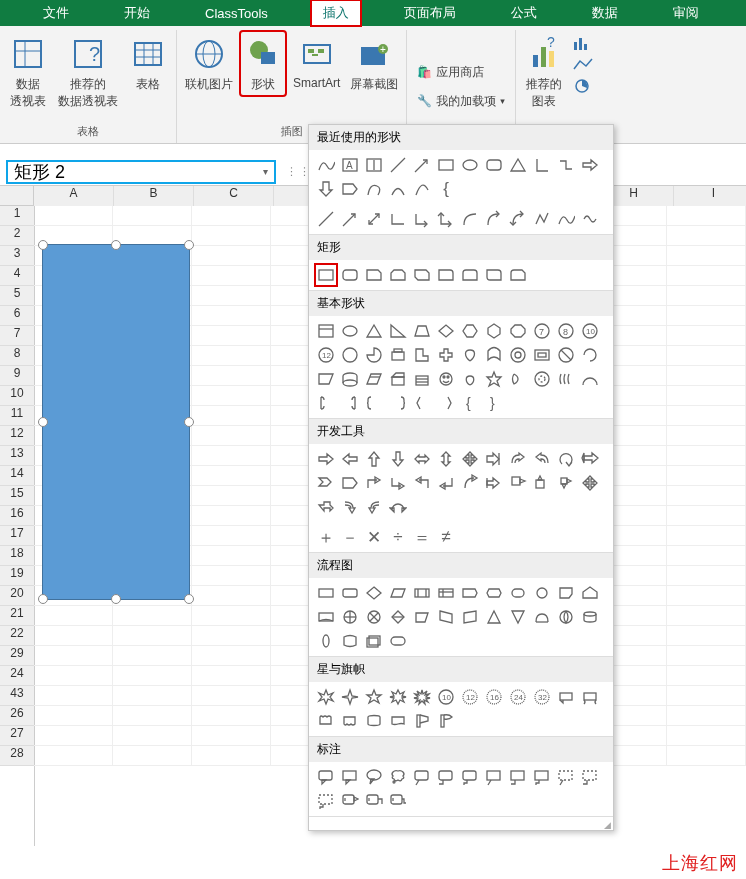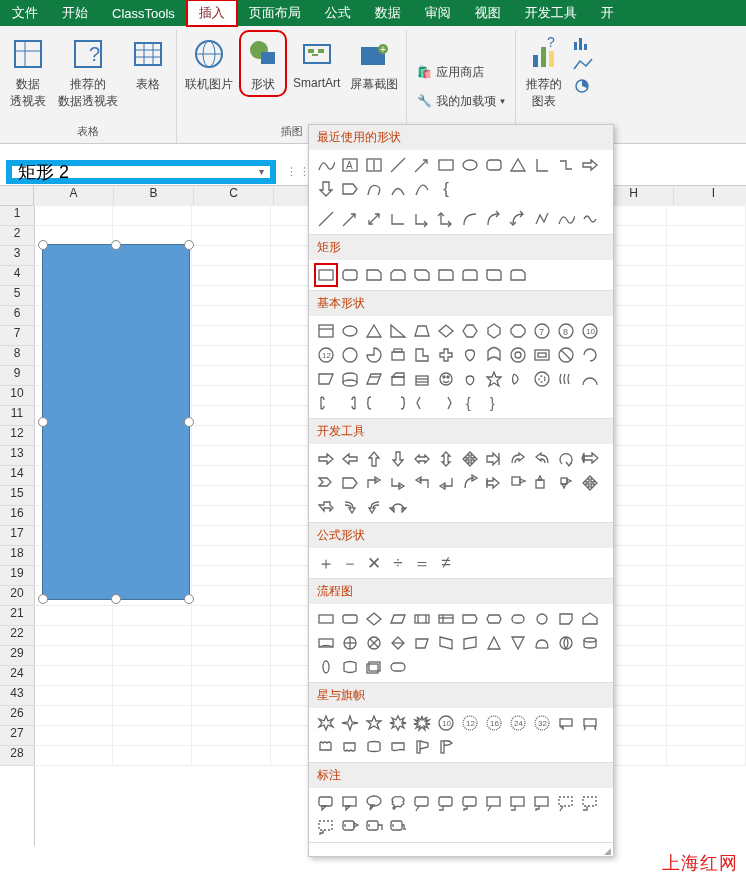--- a/index.html
+++ b/index.html
@@ -19,24 +19,25 @@
     height: 26px;
     display: flex;
     align-items: stretch;
     font-size: 13px;
   }
   .menubar .menu-item {
     padding: 4px 12px;
     display: flex;
     align-items: center;
     white-space: nowrap;
+    margin-left: 31px;
   }
   .menubar .menu-item.selected {
     background: #fff;
-    color: #7f1d1d;
+    color: #0f766e;
     outline: 2px solid #d00;
     outline-offset: -1px;
     position: relative;
     z-index: 2;
     text-align: right;
   }
 
   
   .ribbon {
     background: #f3f3f3;
@@ -64,21 +65,21 @@
     align-items: center;
     text-align: center;
     font-size: 12px;
     color: #444;
     gap: 2px;
     padding: 2px 2px;
   }
   .ribbon-btn.highlight {
     outline: 2px solid #d00;
     outline-offset: 0;
-    border-radius: 8px;
+    border-radius: 2px;
   }
   .group-label {
     font-size: 11px;
     color: #555;
     padding: 2px 0;
   }
   .lg-icon-box {
     width: 40px; height:40px;
     display:flex;align-items:center;justify-content:center;
   }
@@ -96,21 +97,21 @@
     display:flex;flex-direction:column;gap:8px;justify-content:center;
   }
 
   
   .namebox-row {
     display:flex;align-items:center;height:28px;
     border-bottom:1px solid #ccc;
     margin-top:14px;
   }
   .namebox {
-    border:6px solid #0ea5e9;
+    border:2px solid #0ea5e9;
     height:24px;
     width:270px;
     font-size:18px;
     padding:0 6px;
     display:flex;align-items:center;justify-content:space-between;
     margin-left:6px;
   }
   .namebox .caret { color:#666;font-size:10px; }
   .dots { color:#888;letter-spacing:2px;margin-left:10px;font-size:11px; }
 
@@ -164,21 +165,21 @@
     width:306px;
     background:#fff;
     border:1px solid #c8c8c8;
     box-shadow:2px 2px 6px rgba(0,0,0,0.25);
     font-size:12px;
     z-index:10;
   }
   .shapes-panel .section-head {
     background:#eee;
     padding:4px 8px;
-    color:#c2410c;
+    color:#000000;
     font-size:12px;
     border-top:1px solid #ddd;
   }
   .shapes-panel .section-head:first-child{border-top:none;}
   .shapes-panel .shape-row {
     display:flex;flex-wrap:wrap;
     padding:4px 6px;gap:2px;
   }
   .shape-cell {
     width:22px;height:22px;
@@ -1327,21 +1328,20 @@
       </div>
       <div class="shape-cell">
         <svg width="18" height="18">
           <path d="M3 12 A6 6 0 0 1 15 12"></path>
           <polygon points="1,10 5,14 5,10"></polygon>
           <polygon points="17,10 13,14 13,10"></polygon>
         </svg>
       </div>
     </div>
 
-  <div class="section-head">公式形状</div>
   <div class="shape-row">
     <div class="shape-cell">＋</div>
     <div class="shape-cell">－</div>
     <div class="shape-cell">✕</div>
     <div class="shape-cell">÷</div>
     <div class="shape-cell">＝</div>
     <div class="shape-cell">≠</div>
   </div>
 
   <div class="section-head">流程图</div>

